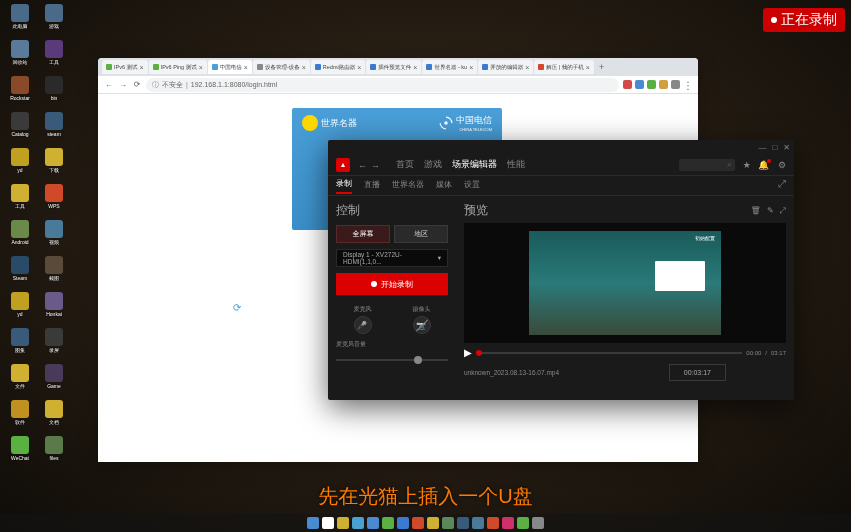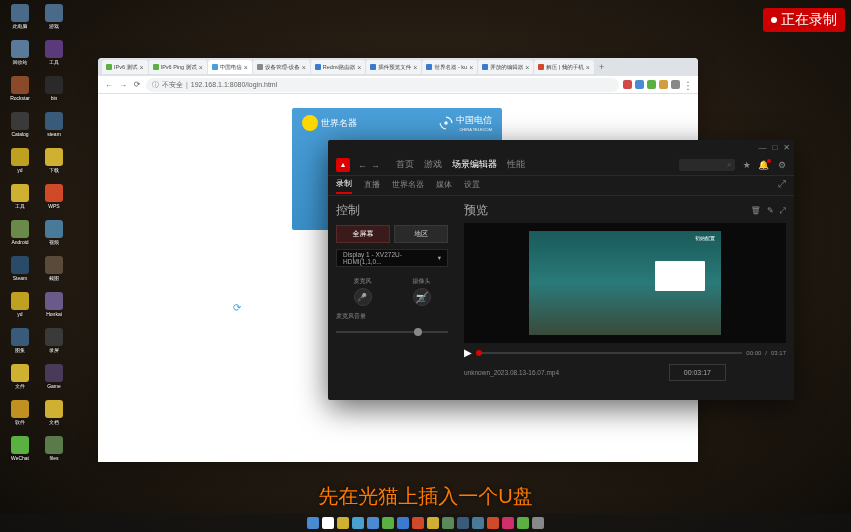--- a/index.html
+++ b/index.html
@@ -351,20 +351,23 @@
     <div class="amd-left">
       <div class="amd-section-title">控制</div>
       <div class="amd-btn-row">
         <div class="amd-btn primary">全屏幕</div>
         <div class="amd-btn">地区</div>
       </div>
       <div class="amd-select">
         <span>Display 1 - XV272U- HDMI(1,1,0...</span>
         <span>▾</span>
       </div>
+      <div class="amd-record-btn">
+        <span>开始录制</span>
+      </div>
       <div class="amd-mic-row">
         <div class="amd-mic-col">
           <span class="lbl">麦克风</span>
           <span class="ico">🎤</span>
         </div>
         <div class="amd-mic-col">
           <span class="lbl">摄像头</span>
           <span class="ico off">📷</span>
         </div>
       </div>

